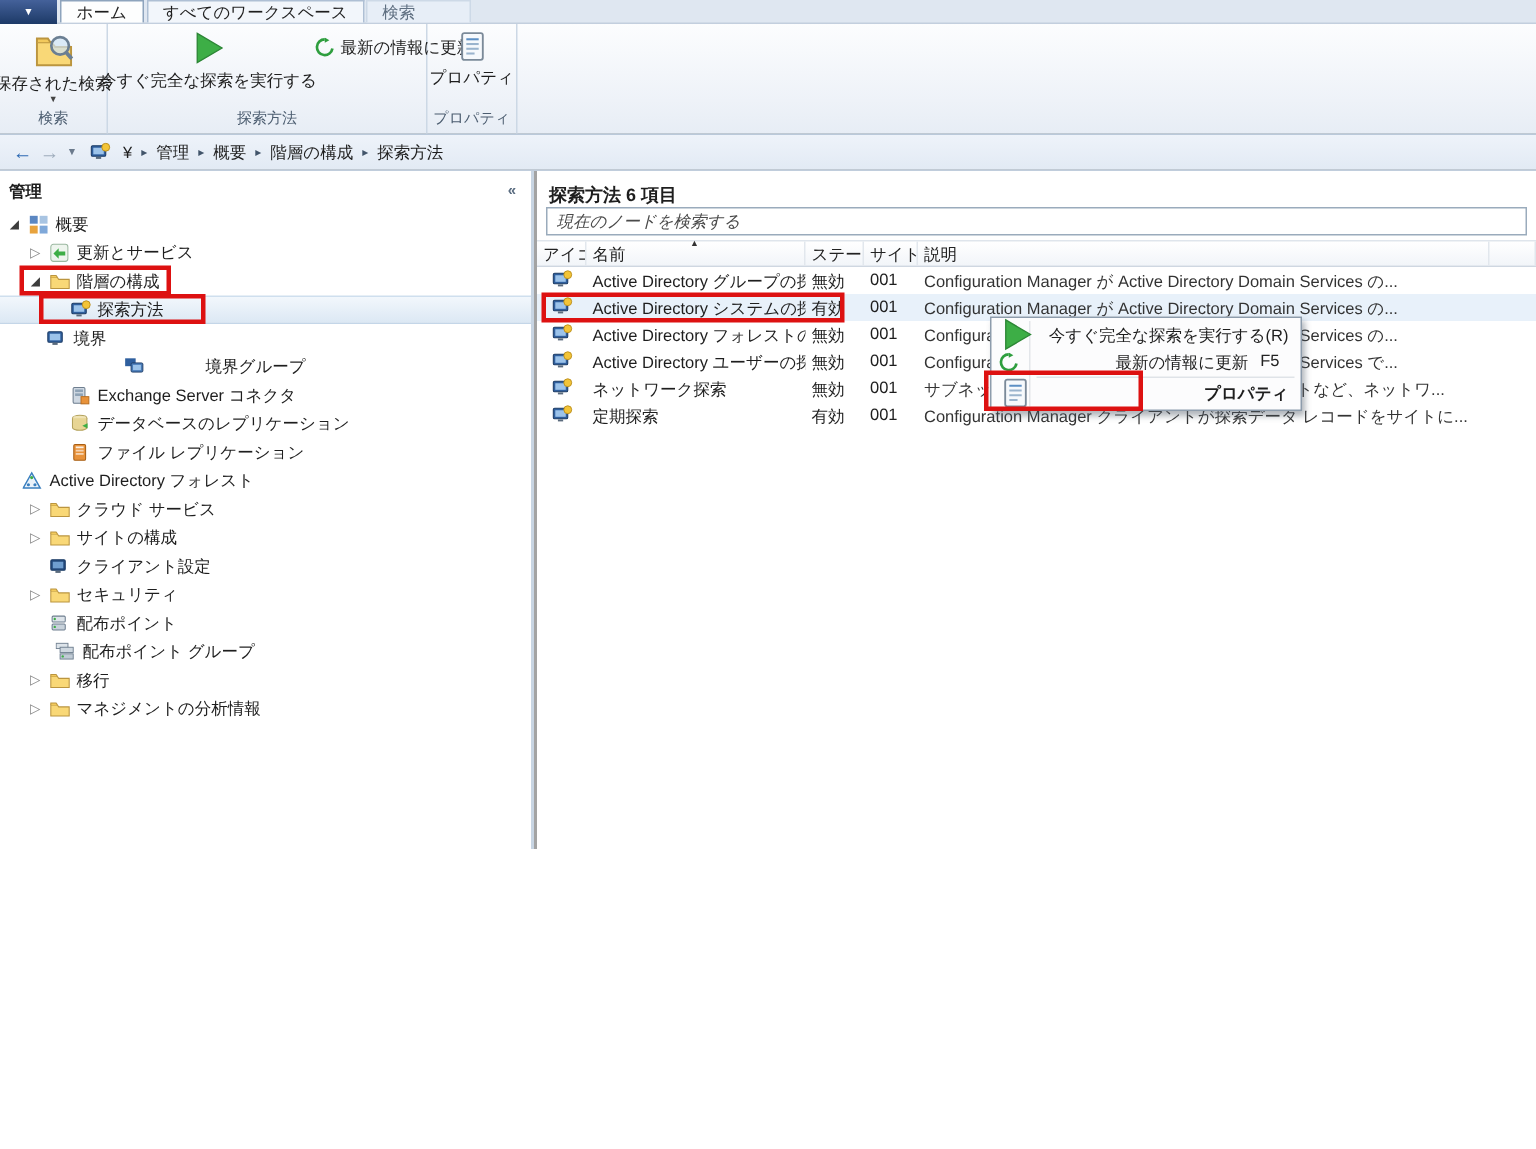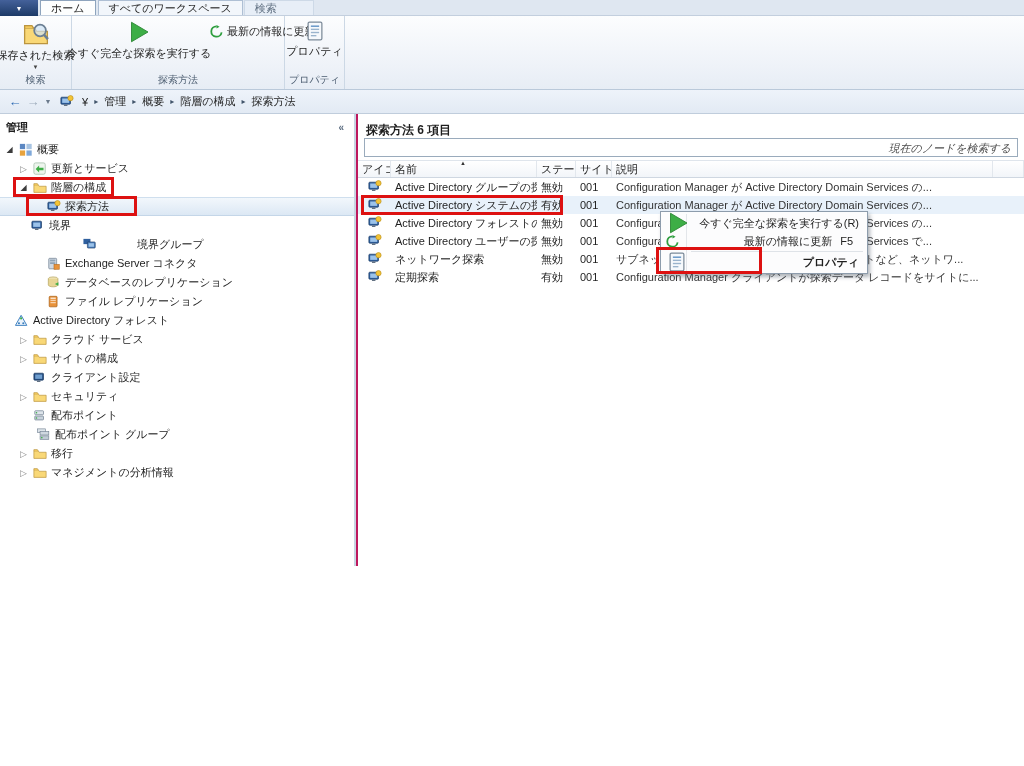--- a/index.html
+++ b/index.html
@@ -1,18 +1,18 @@
 <!DOCTYPE html>
 <html><head>
 <meta charset="utf-8">
 <style>
   * { margin:0; padding:0; box-sizing:border-box; }
   html,body { width:1024px; height:766px; }
   body { font-family:"Liberation Sans","DejaVu Sans",sans-serif; font-size:11px; color:#1e1e1e; background:#fff; }
-  #screen { position:relative; width:1024px; height:566px; overflow:hidden; background:#be185d; }
+  #screen { position:relative; width:1024px; height:566px; overflow:hidden; background:#a3a3a3; }
 
   
   #tabbar { position:absolute; left:0; top:0; width:1024px; height:16px;
     background:#dfe7f1; border-bottom:1px solid #c3cfde; display:flex; align-items:stretch; }
   #app-menu { width:38px; height:16px; background:linear-gradient(#44619a,#1d3a67);
     display:flex; align-items:center; justify-content:center; color:#fff; font-size:7px; cursor:default; }
   .tab { padding:1px 10px 0; display:flex; align-items:center; font-size:11px; color:#1e1e1e; }
   .tab.active { background:#fdfefe; border:1px solid #8ea4bd; border-bottom:none; margin-left:2px; }
   .tab.normal { background:#f2f6fb; border:1px solid #aebfd4; border-bottom:none; margin-left:2px; }
   .tab.disabled { background:#e7eef7; color:#5f6f81; border:1px solid #cdd9e7; border-bottom:none; margin-left:1px; padding-right:36px; }
@@ -58,21 +58,21 @@
   #workspaces { position:absolute; left:0; top:506px; width:354px; }
   .wrow { height:25px; display:flex; align-items:center; gap:8px; padding-left:8px;
     background:linear-gradient(#fdfdfe,#eff2f6); border-top:1px solid #e1e7ee; }
   .wrow.active { background:linear-gradient(#fefefe,#e9edf2); font-weight:bold; }
   #ws-overflow { position:absolute; left:344px; top:632px; font-size:7px; color:#333; }
   #chrome-strip { position:absolute; left:0; top:760px; width:358px; height:6px; background:#dce6f1; border-top:1px solid #c6d2e0; }
 
   #main { position:absolute; left:358px; top:114px; width:666px; height:652px; background:#fff; }
   #main-title { position:absolute; left:8px; top:8px; font-weight:bold; font-size:12px; }
   #search-box { position:absolute; left:6px; top:24px; width:654px; height:19px;
-    border:1px solid #9aabbc; background:#fff; padding:0 6px; font-size:11px;text-align:right; }
+    border:1px solid #9aabbc; background:#fff; padding:0 6px; font-size:11px; }
   #search-box::placeholder { font-style:italic; color:#4a4a4a; opacity:1; }
   #grid { position:absolute; left:0; top:46px; width:666px; }
   .grow { display:grid; grid-template-columns:33px 146px 39px 36px 381px 1fr; align-items:center; height:18px; }
   .grow > div { height:100%; display:flex; align-items:center; padding:0 4px; overflow:hidden; white-space:nowrap; }
   #ghead { height:18px; background:linear-gradient(#ffffff,#f2f5f9); border-top:1px solid #dfe5ec; border-bottom:1px solid #cfd7e1; position:relative; }
   #ghead > div { border-right:1px solid #e2e7ed; color:#222; }
   #sort-ind { position:absolute; left:102px; top:-1px; font-size:6px; color:#333; }
   .grow.sel { background:#e8f1fa; }
   .cell-icon { justify-content:center; }
   .cell-desc { color:#333; }

